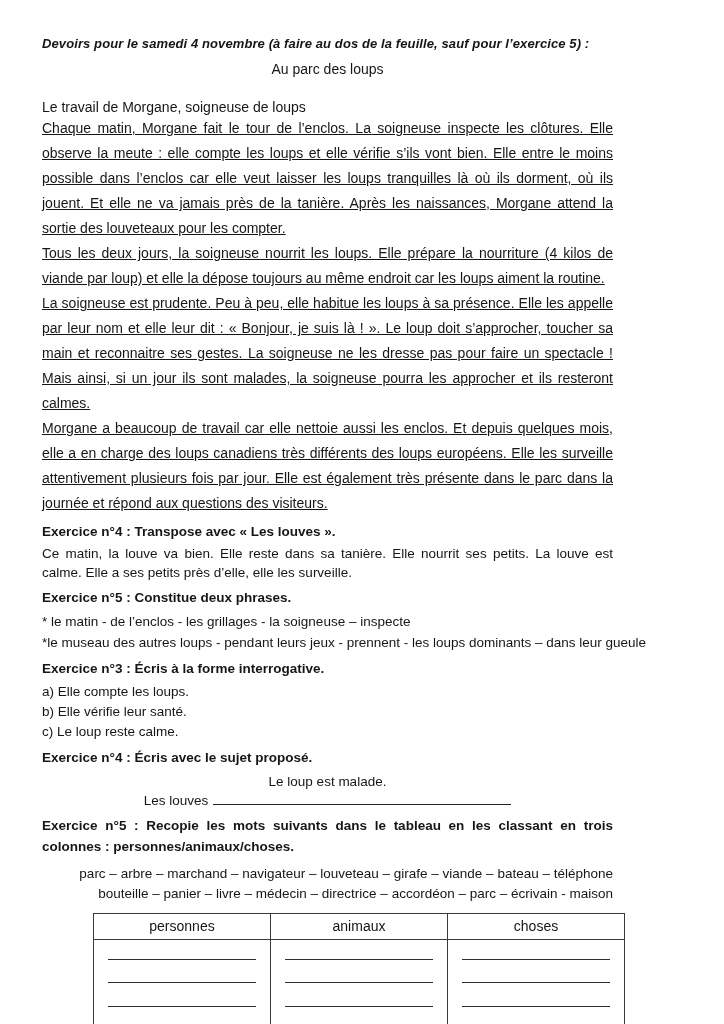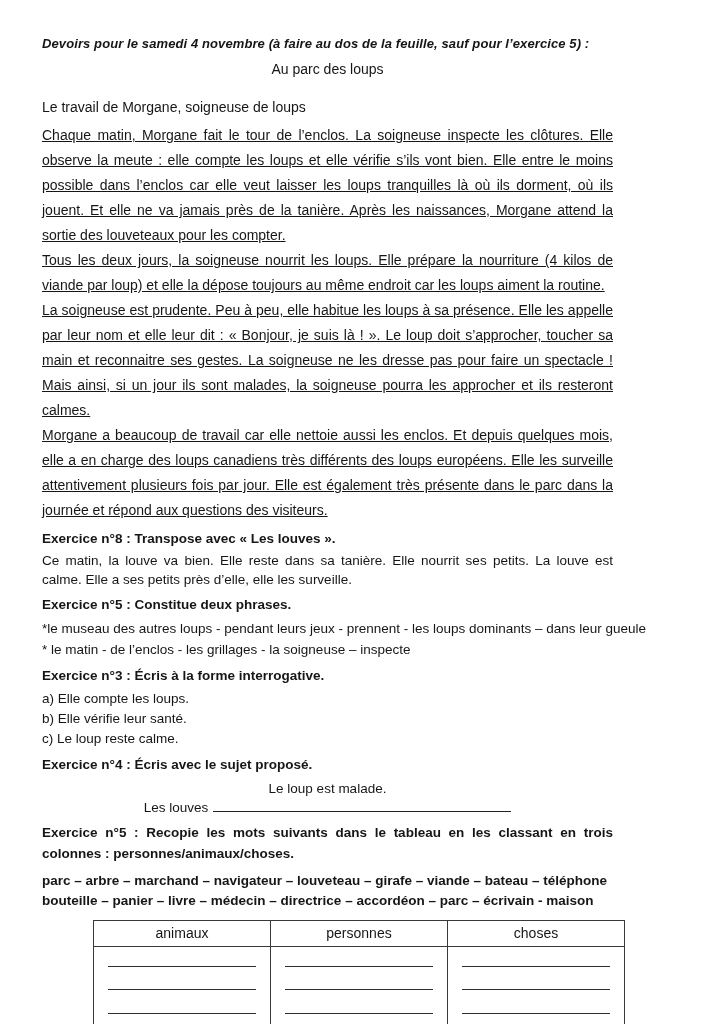--- a/index.html
+++ b/index.html
@@ -17,21 +17,21 @@
   }
   .doc-title {
     font-size: 13px; font-weight: bold; font-style: italic;
     letter-spacing: .1px;
     margin-bottom: 10px;
   }
   .doc-subtitle {
     font-size: 14px; text-align: center;
     margin-bottom: 22px;
   }
-  .intro-line { font-size: 14px; margin-bottom: 8px; }
+  .intro-line { font-size: 14px; margin-bottom: 1px; }
   p.body-par {
     font-size: 14px; line-height: 25px;
     text-align: justify;
     text-decoration: underline;
   }
   .ex-heading {
     font-size: 13.5px; font-weight: bold;
     margin-top: 5px; line-height: 21px;
   }
   .ex-heading.justified { text-align: justify; }
@@ -43,21 +43,21 @@
   .ex-item { font-size: 13.5px; line-height: 21px; white-space: nowrap; }
   .ex-item.tight { line-height: 20px; }
   .ex4-lines { margin-top: 4px; }
   .ex4-line { font-size: 13.5px; line-height: 19px; text-align: center; }
   .fill-blank {
     display: inline-block; width: 298px; height: 11px;
     border-bottom: 1.6px solid #222;
     margin-left: 5px;
   }
   .words-block { margin-top: 7px; }
-  .words-line { font-size: 13.5px; line-height: 20px; text-align: left; font-weight: bold; }
+  .words-line { font-size: 13.5px; line-height: 20px; text-align: right; }
   .class-table {
     margin: 9px 0 0 51px;
     width: 532px;
     border: 1.2px solid #3a3a3a;
     border-collapse: collapse;
     display: flex; flex-direction: column;
   }
   .t-head { display: flex; border-bottom: 1.2px solid #3a3a3a; }
   .t-head-cell {
     flex: 1; text-align: center; font-size: 14px;
@@ -80,27 +80,27 @@
 
   <div class="doc-title">Devoirs pour le samedi 4 novembre (à faire au dos de la feuille, sauf pour l’exercice 5) :</div>
   <div class="doc-subtitle">Au parc des loups</div>
   <div class="intro-line">Le travail de Morgane, soigneuse de loups</div>
 
   <p class="body-par">Chaque matin, Morgane fait le tour de l’enclos. La soigneuse inspecte les clôtures. Elle observe la meute : elle compte les loups et elle vérifie s’ils vont bien. Elle entre le moins possible dans l’enclos car elle veut laisser les loups tranquilles là où ils dorment, où ils jouent. Et elle ne va jamais près de la tanière. Après les naissances, Morgane attend la sortie des louveteaux pour les compter.</p>
   <p class="body-par">Tous les deux jours, la soigneuse nourrit les loups. Elle prépare la nourriture (4 kilos de viande par loup) et elle la dépose toujours au même endroit car les loups aiment la routine.</p>
   <p class="body-par">La soigneuse est prudente. Peu à peu, elle habitue les loups à sa présence. Elle les appelle par leur nom et elle leur dit : « Bonjour, je suis là ! ». Le loup doit s’approcher, toucher sa main et reconnaitre ses gestes. La soigneuse ne les dresse pas pour faire un spectacle ! Mais ainsi, si un jour ils sont malades, la soigneuse pourra les approcher et ils resteront calmes.</p>
   <p class="body-par">Morgane a beaucoup de travail car elle nettoie aussi les enclos. Et depuis quelques mois, elle a en charge des loups canadiens très différents des loups européens. Elle les surveille attentivement plusieurs fois par jour. Elle est également très présente dans le parc dans la journée et répond aux questions des visiteurs.</p>
 
-  <div class="ex-heading">Exercice n°8 : Transpose avec « Les louves ».</div>
+  <div class="ex-heading">Exercice n°4 : Transpose avec « Les louves ».</div>
   <div class="ex-body">Ce matin, la louve va bien. Elle reste dans sa tanière. Elle nourrit ses petits. La louve est calme. Elle a ses petits près d’elle, elle les surveille.</div>
 
   <div class="ex-heading">Exercice n°5 : Constitue deux phrases.</div>
   <div class="ex-items">
+    <div class="ex-item">* le matin - de l’enclos -  les grillages - la soigneuse – inspecte</div>
     <div class="ex-item">*le museau des autres loups  - pendant leurs jeux - prennent - les loups dominants – dans leur gueule</div>
-    <div class="ex-item">* le matin - de l’enclos -  les grillages - la soigneuse – inspecte</div>
   </div>
 
   <div class="ex-heading">Exercice n°3 : Écris à la forme interrogative.</div>
   <div class="ex-items">
     <div class="ex-item tight">a) Elle compte les loups.</div>
     <div class="ex-item tight">b) Elle vérifie leur santé.</div>
     <div class="ex-item tight">c) Le loup reste calme.</div>
   </div>
 
   <div class="ex-heading">Exercice n°4 : Écris avec le sujet proposé.</div>
@@ -110,22 +110,22 @@
   </div>
 
   <div class="ex-heading justified">Exercice n°5 : Recopie les mots suivants dans le tableau en les classant en trois colonnes : personnes/animaux/choses.</div>
   <div class="words-block">
     <div class="words-line">parc – arbre – marchand – navigateur – louveteau – girafe – viande – bateau – téléphone</div>
     <div class="words-line">bouteille – panier – livre – médecin – directrice – accordéon – parc – écrivain - maison</div>
   </div>
 
   <div class="class-table">
     <div class="t-head">
+      <div class="t-head-cell">personnes</div>
       <div class="t-head-cell">animaux</div>
-      <div class="t-head-cell">personnes</div>
       <div class="t-head-cell">choses</div>
     </div>
     <div class="t-rows">
         <div class="t-row">
           <div class="t-cell">
             <div class="cell-line"></div>
           </div>
           <div class="t-cell">
             <div class="cell-line"></div>
           </div>

